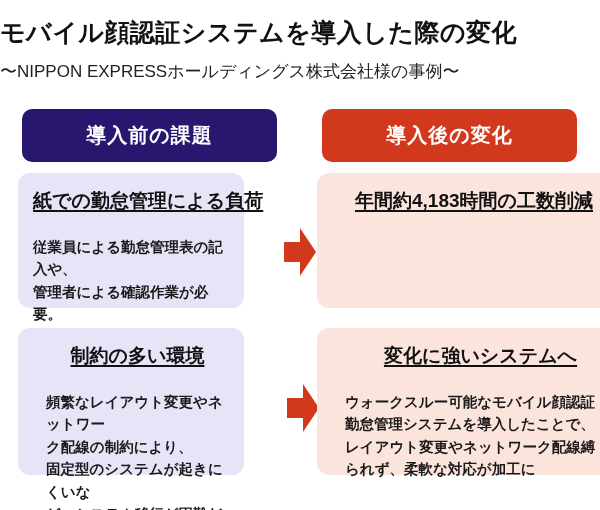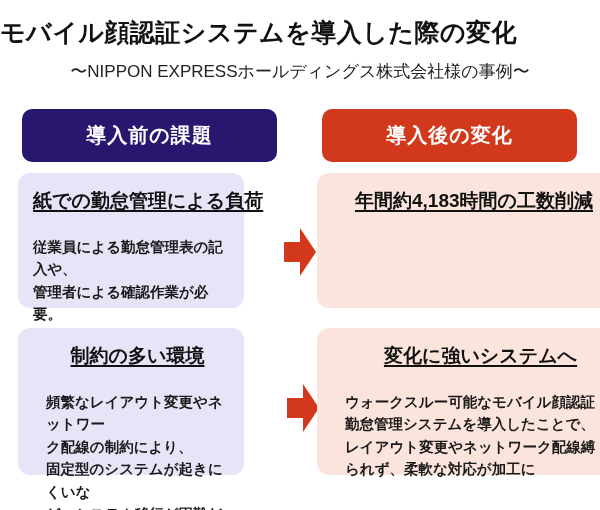--- a/index.html
+++ b/index.html
@@ -24,21 +24,21 @@
     font-size: 25px;
     font-weight: 700;
     letter-spacing: 0.5px;
     color: #111111;
   }
   .subtitle {
     position: absolute;
     top: 60px;
     left: 0;
     width: 600px;
-    text-align: center;
+    text-align: left;
     font-size: 17px;
     font-weight: 500;
     color: #222222;
   }
   .pill {
     position: absolute;
     top: 109px;
     height: 53px;
     width: 255px;
     border-radius: 10px;

